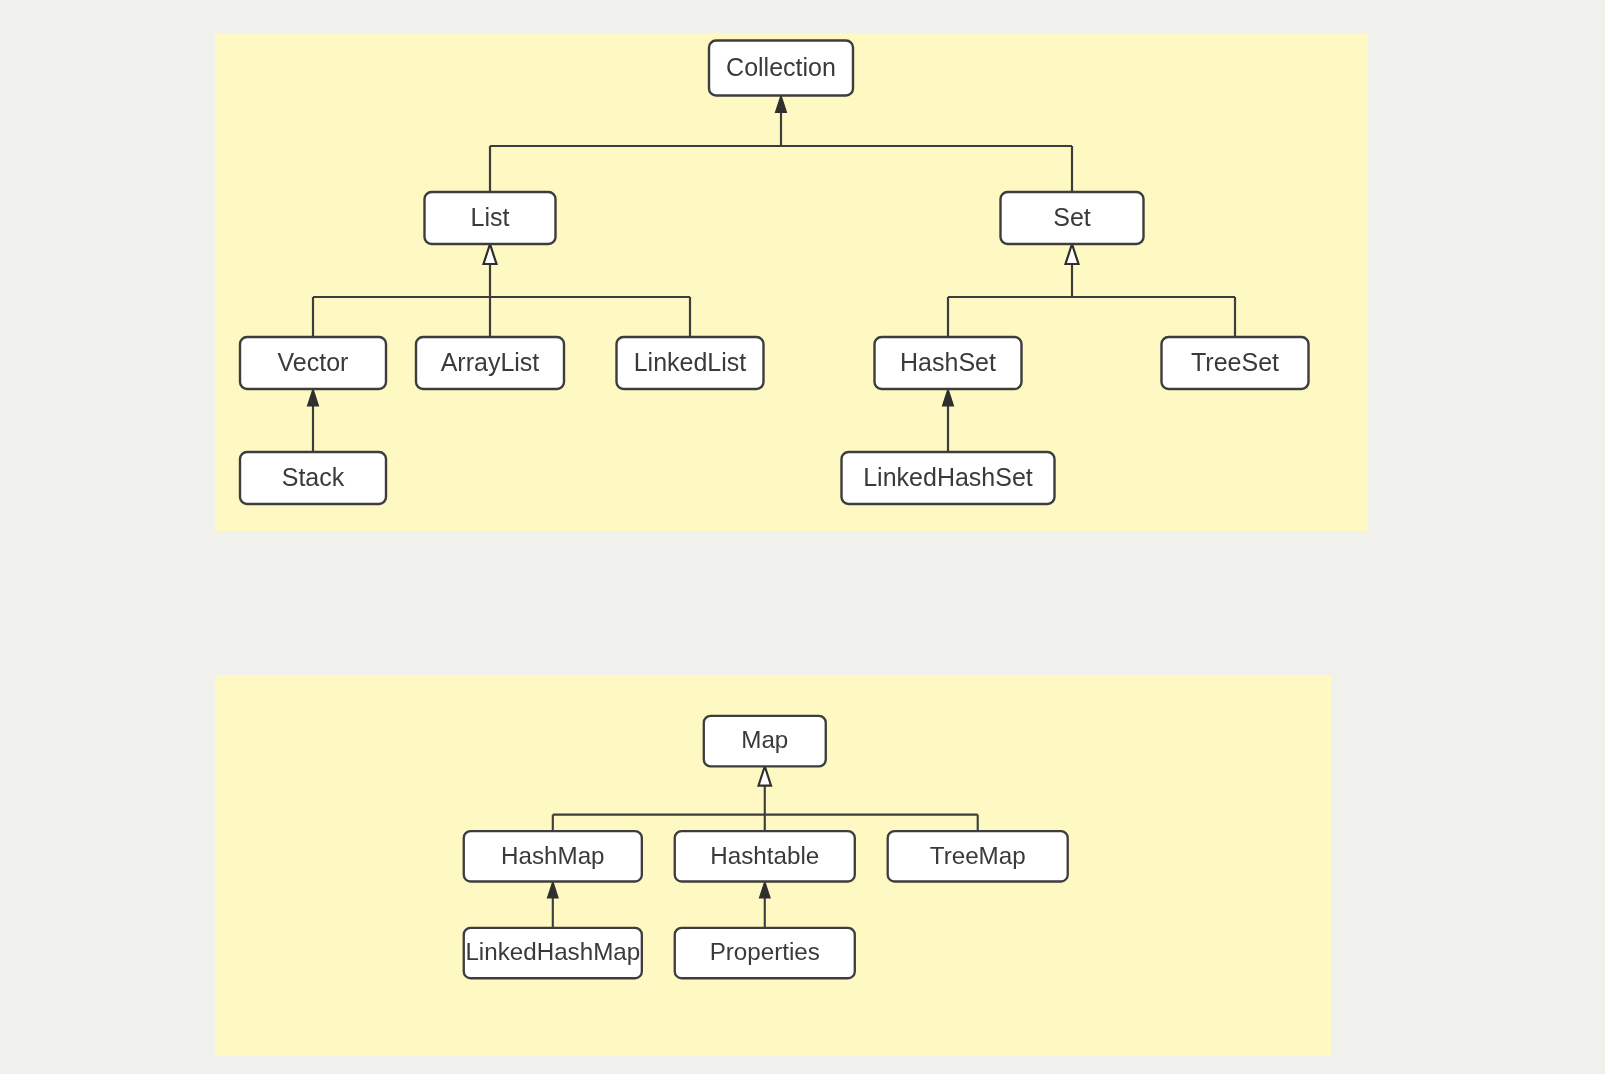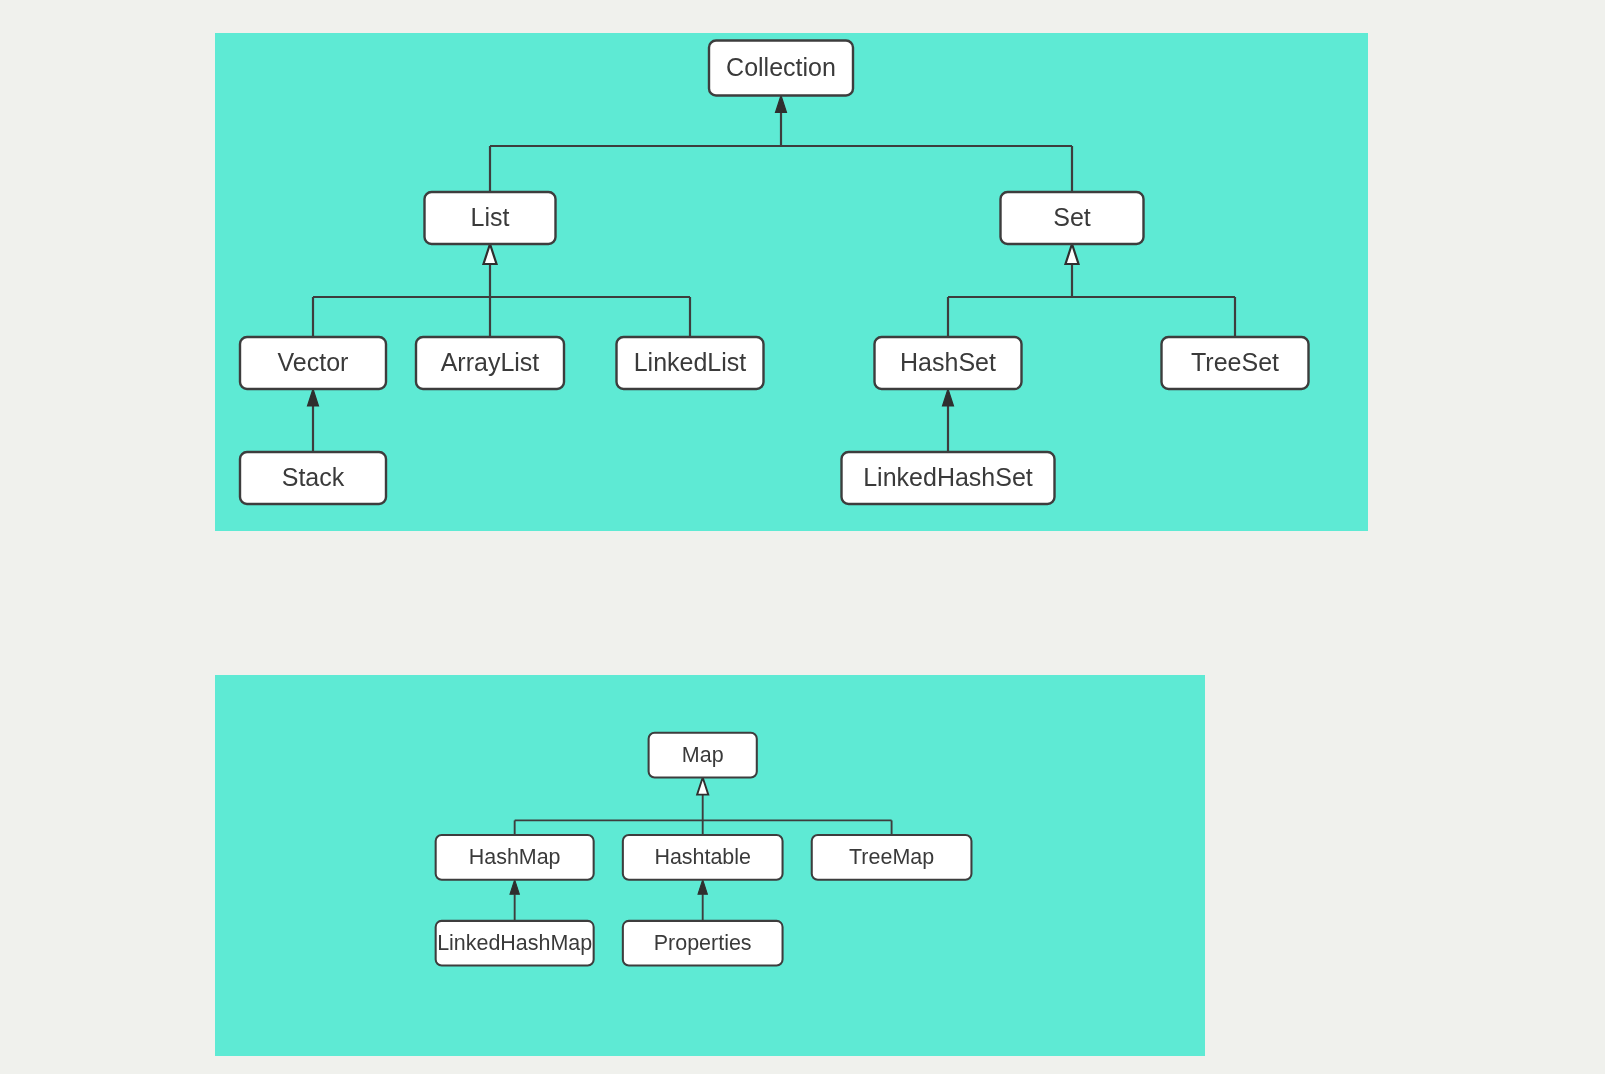--- a/index.html
+++ b/index.html
@@ -9,33 +9,33 @@
   body {
     width: 1605px;
     height: 1074px;
     background: #f0f1ed;
     font-family: "Liberation Sans", sans-serif;
     overflow: hidden;
     position: relative;
   }
   .panel {
     position: absolute;
-    background: #5eead4;
+    background: #fef9c3;
     text-decoration: underline;
   }
   #panel-collection {
     left: 215px;
     top: 33px;
     width: 1153px;
     height: 498px;
   }
   #panel-map {
     left: 215px;
     top: 675px;
-    width: 990px;
+    width: 1116px;
     height: 381px;
   }
   .panel svg {
     display: block;
     width: 100%;
     height: 100%;
   }
   .node-box {
     fill: #ffffff;
     stroke: #3d3d3d;

